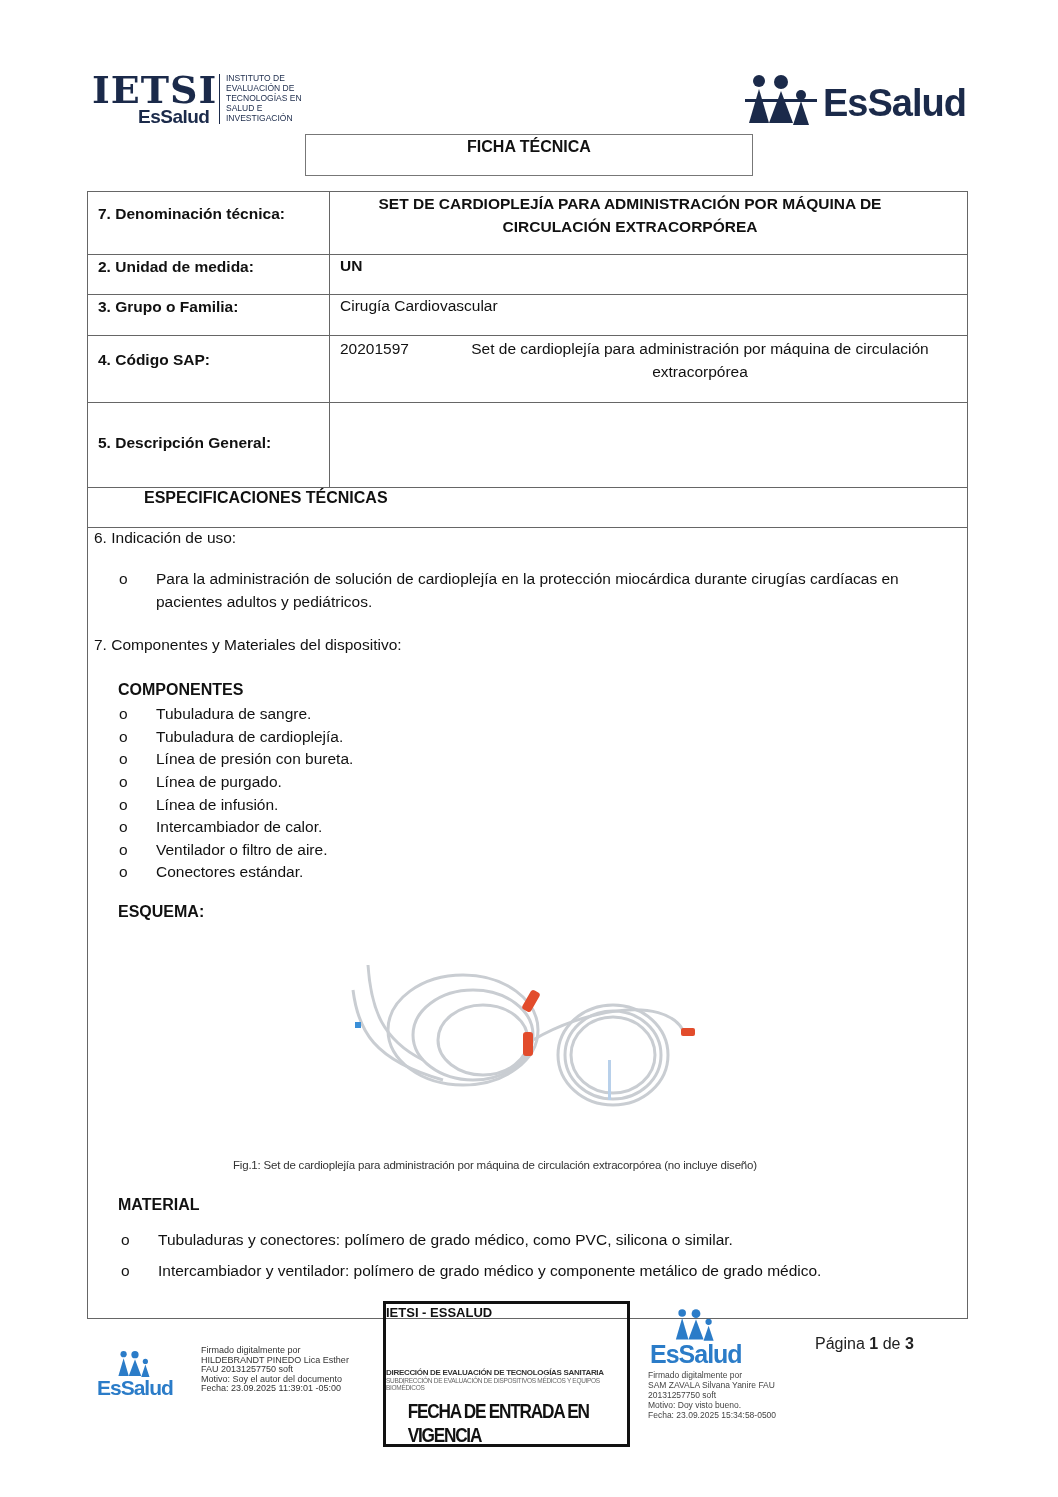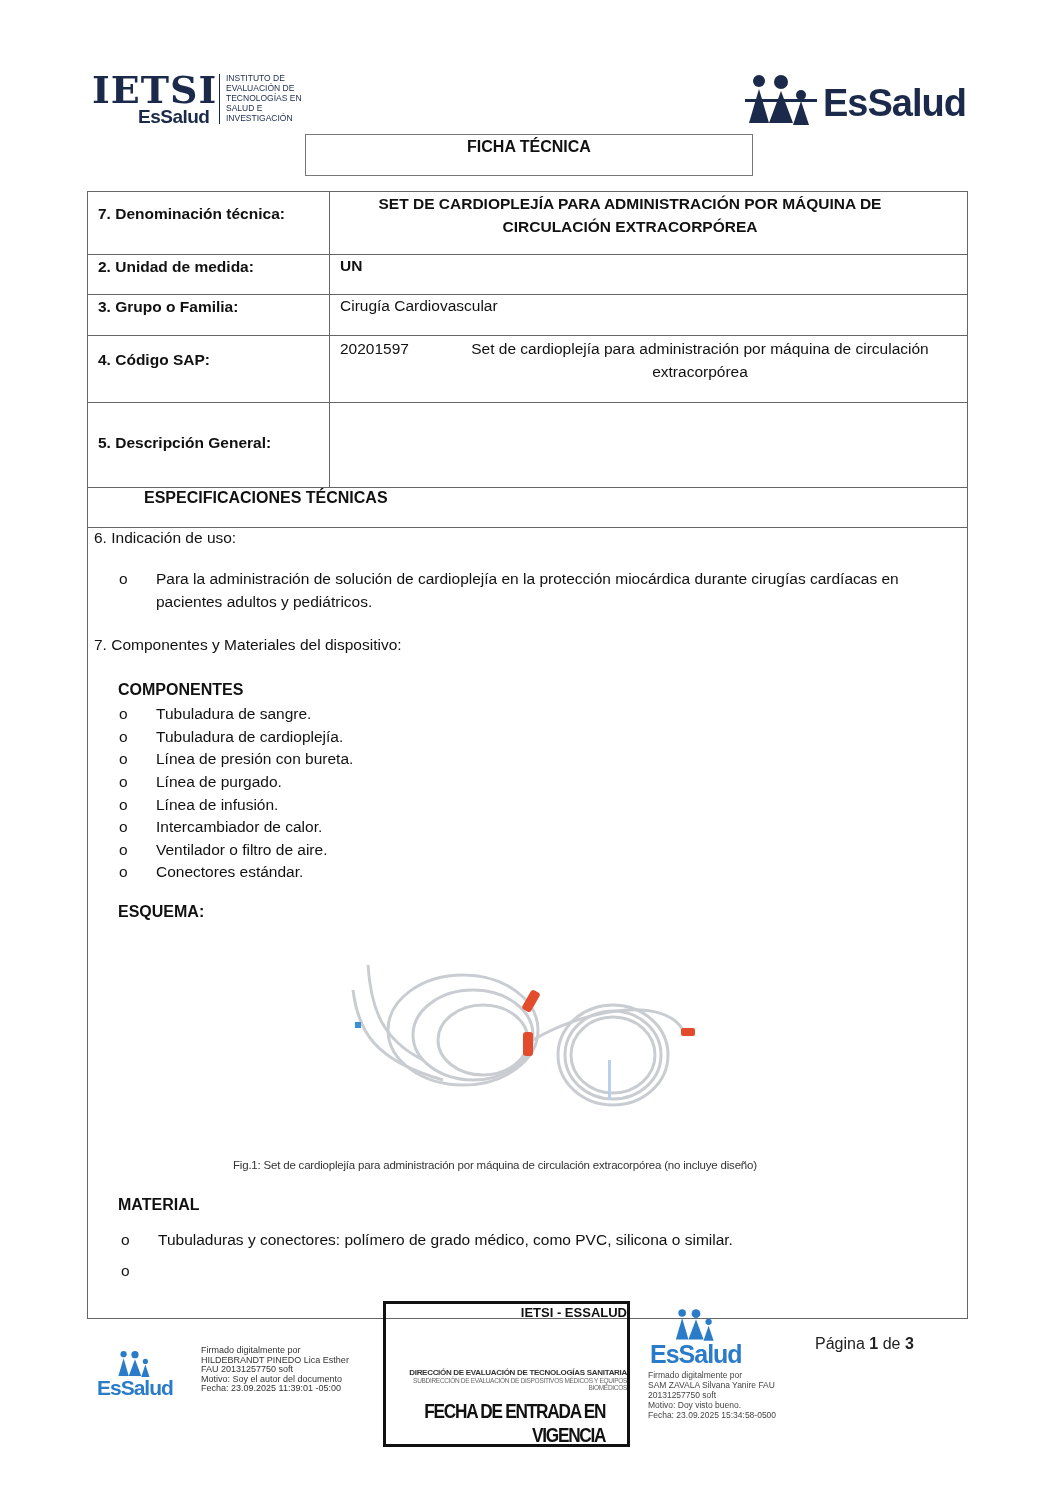--- a/index.html
+++ b/index.html
@@ -36,21 +36,21 @@
   .sub-head { position:absolute; left:30px; font-weight:bold; font-size:16px; }
 
   .figure { position:absolute; left:255px; top:758px; width:380px; height:200px; }
   .fig-caption { position:absolute; left:145px; top:967px; font-size:11.5px; color:#333; letter-spacing:-0.2px; }
 
   
   .foot-logo { left:97px; top:1350px; width:80px; height:50px; }
   .foot-logo .w { position:absolute; left:0; top:26px; font-size:21px; font-weight:bold; color:#2b7cc8; letter-spacing:-1px; }
   .sig1 { left:201px; top:1346px; font-size:9px; line-height:9.5px; color:#333; }
 
-  .stamp { left:383px; top:1301px; width:247px; height:146px; border:3px solid #111; box-sizing:border-box; text-align:right; }
+  .stamp { left:383px; top:1301px; width:247px; height:146px; border:3px solid #111; box-sizing:border-box; text-align:left; }
   .stamp .t1 { font-weight:bold; font-size:13px; margin-top:1px; }
   .stamp .t2 { font-weight:bold; font-size:8px; color:#333; letter-spacing:-0.3px;margin-top:48px; }
   .stamp .t3 { font-size:6.5px; color:#666; letter-spacing:-0.3px; }
   .stamp .date { font-weight:bold; font-size:30px; color:#e0203a; margin-top:6px; letter-spacing:-1px; font-family:"Liberation Sans", sans-serif; }
   .stamp .t4 { font-weight:bold; font-size:21px; margin-top:8px; letter-spacing:-1.5px; transform:scaleX(0.82); }
 
   .foot-logo2 { left:650px; top:1308px; width:100px; height:62px; }
   .foot-logo2 .w { position:absolute; left:0; top:32px; font-size:25px; font-weight:bold; color:#2b7cc8; letter-spacing:-1px; }
   .sig2 { left:648px; top:1370px; font-size:8.5px; line-height:10px; color:#444; }
   .page-num { left:815px; top:1335px; font-size:16px; color:#222; }
@@ -156,21 +156,21 @@
     <rect x="183" y="40" width="10" height="22" rx="3" fill="#e24c2c" transform="rotate(30 188 51)"></rect>
     <rect x="180" y="82" width="10" height="24" rx="3" fill="#e24c2c"></rect>
     <rect x="338" y="78" width="14" height="8" rx="2" fill="#e24c2c"></rect>
     <rect x="12" y="72" width="6" height="6" fill="#3a8fd8"></rect>
     <rect x="265" y="110" width="3" height="40" fill="#b8d0ea"></rect>
   </svg>
   <div class="fig-caption">Fig.1:    Set de cardioplejía para administración por máquina de circulación extracorpórea (no incluye diseño)</div>
 
   <div class="sub-head" style="top:1004px">MATERIAL</div>
   <div class="bul" style="left:70px;top:1036px"><span class="o">o</span><span>Tubuladuras y conectores: polímero de grado médico, como PVC, silicona o similar.</span></div>
-  <div class="bul" style="left:70px;top:1067px"><span class="o">o</span></div>
+  <div class="bul" style="left:70px;top:1067px"><span class="o">o</span><span>Intercambiador y ventilador:  polímero de grado médico y componente metálico de grado médico.</span></div>
 </div>
 
 <div class="abs foot-logo">
   <svg style="position:absolute;left:18px;top:0" width="40" height="28" viewBox="0 0 72 54">
     <g fill="#2b7cc8">
         <circle cx="14" cy="8" r="6"></circle>
         <path d="M4 50 L14 16 L24 50 Z"></path>
         <circle cx="36" cy="9" r="7"></circle>
         <path d="M24 50 L36 18 L48 50 Z"></path>
         <circle cx="56" cy="22" r="5"></circle>

